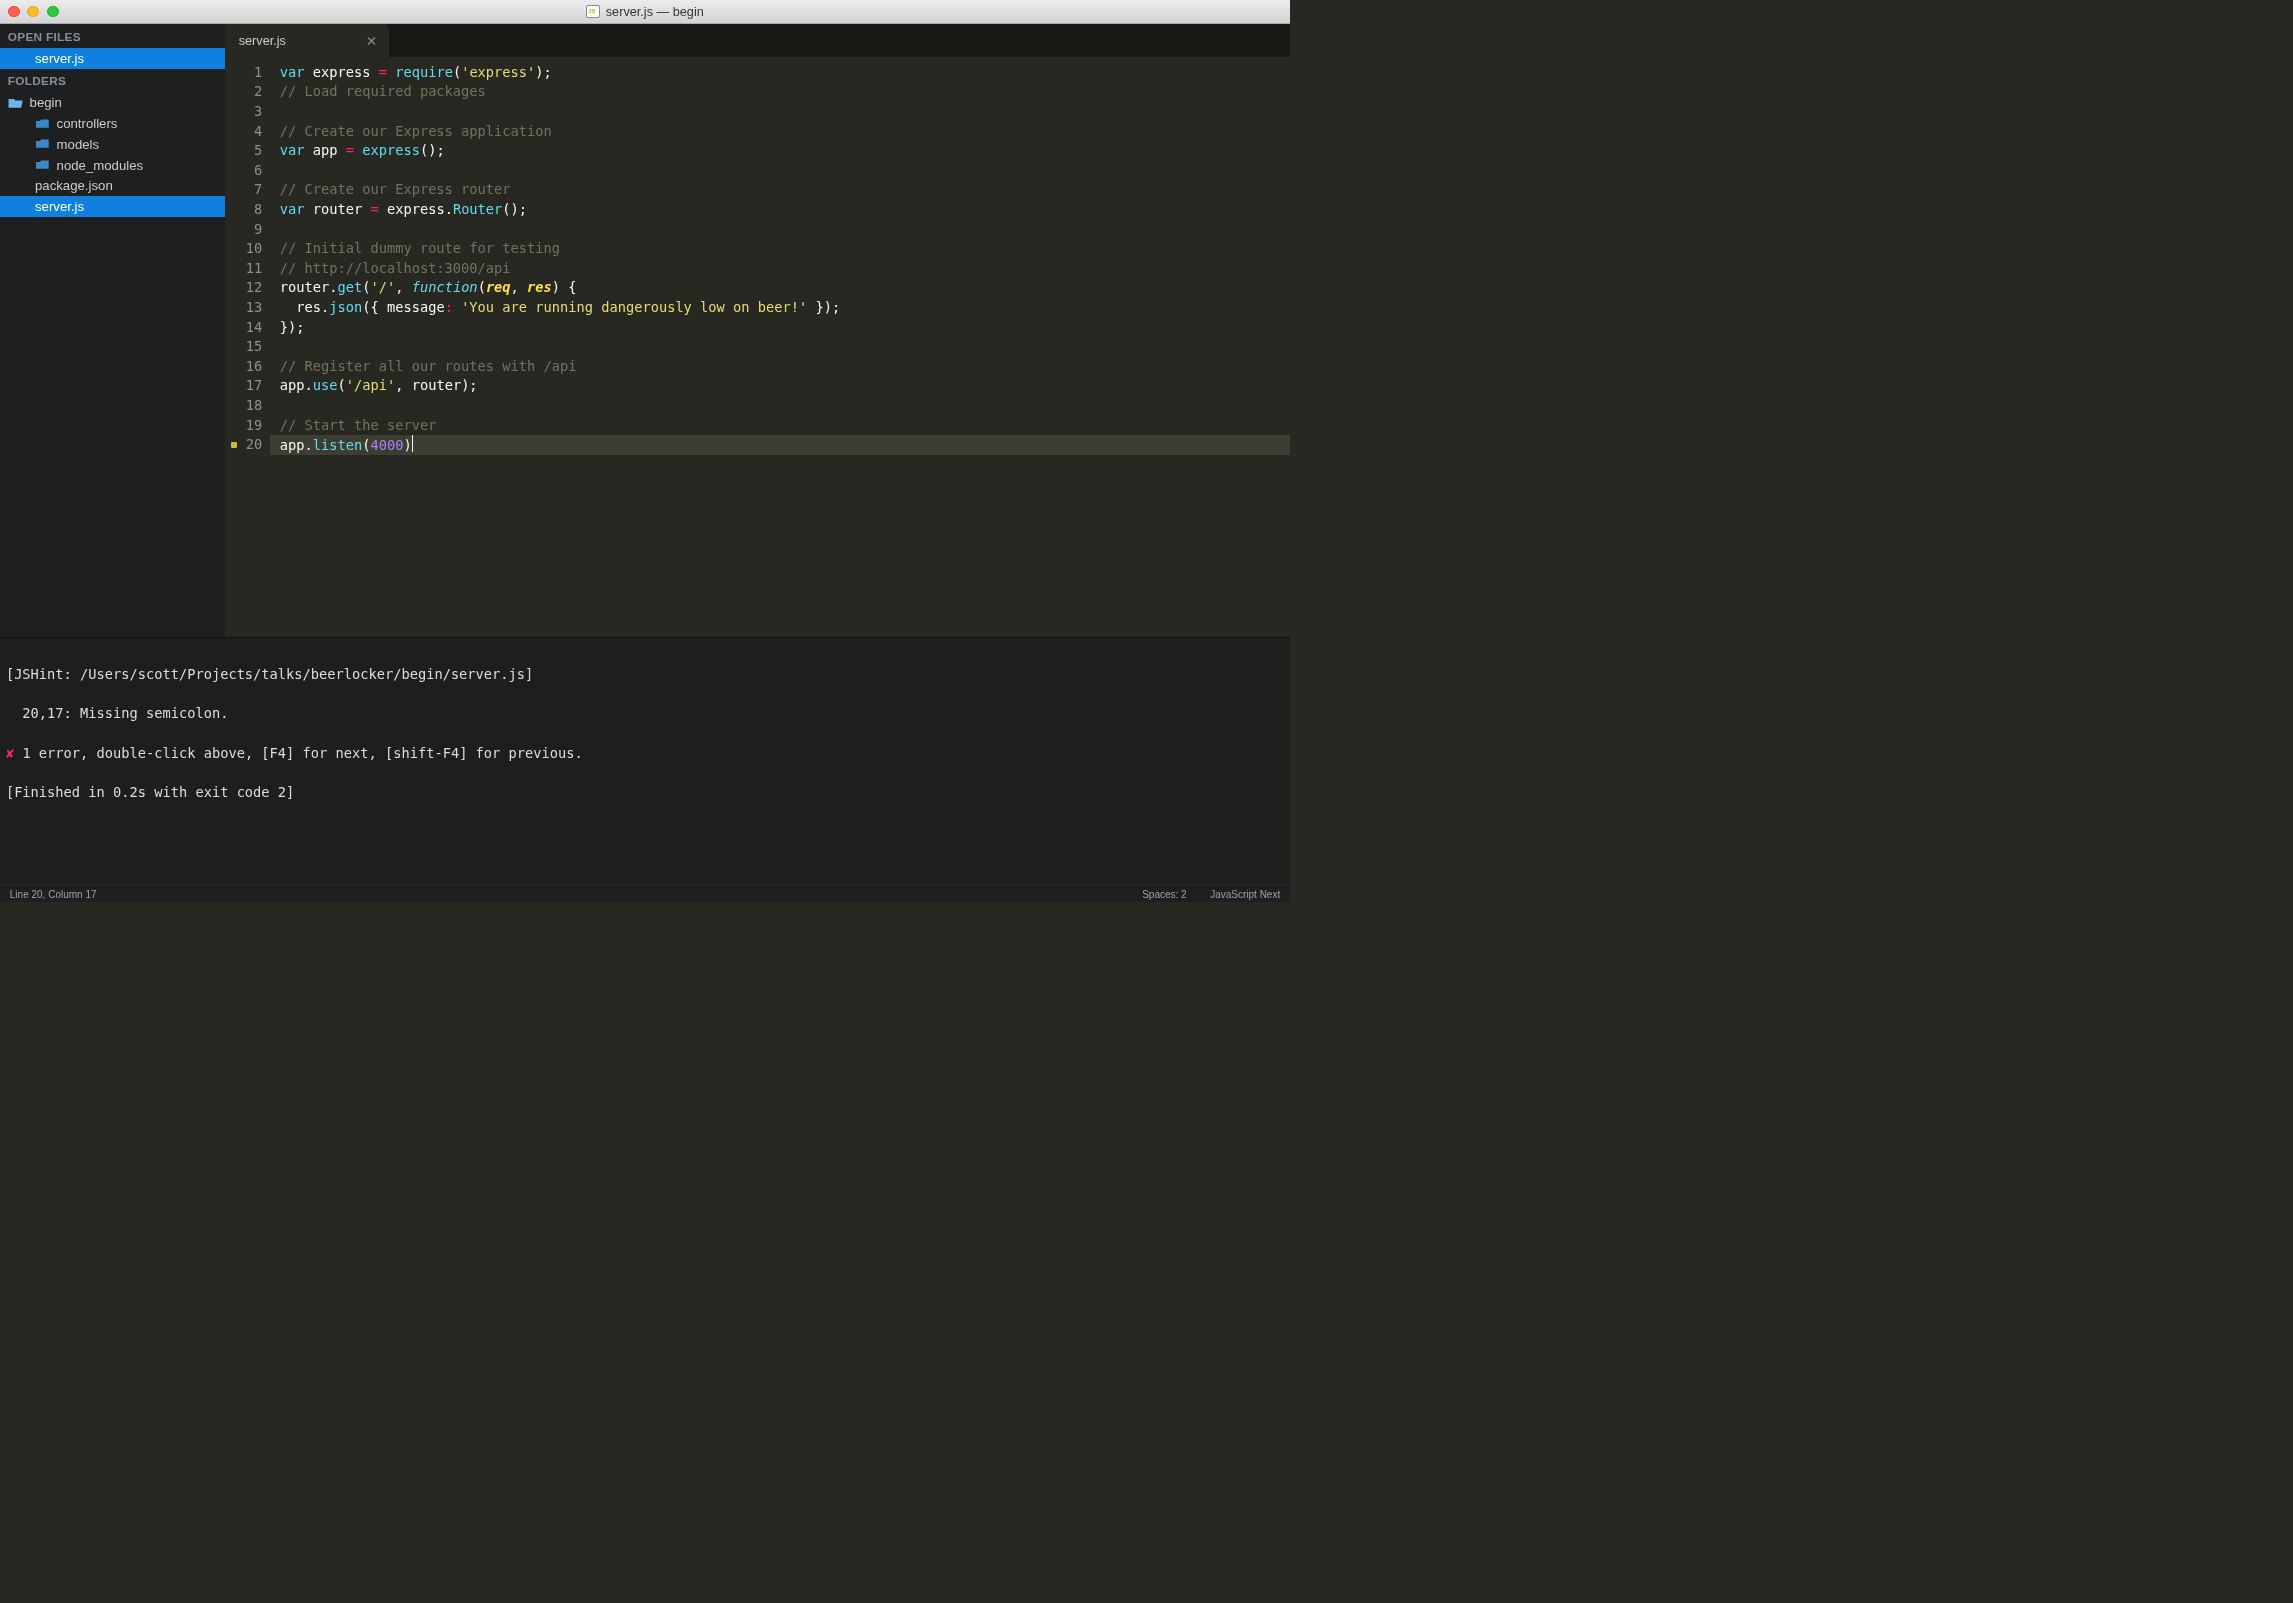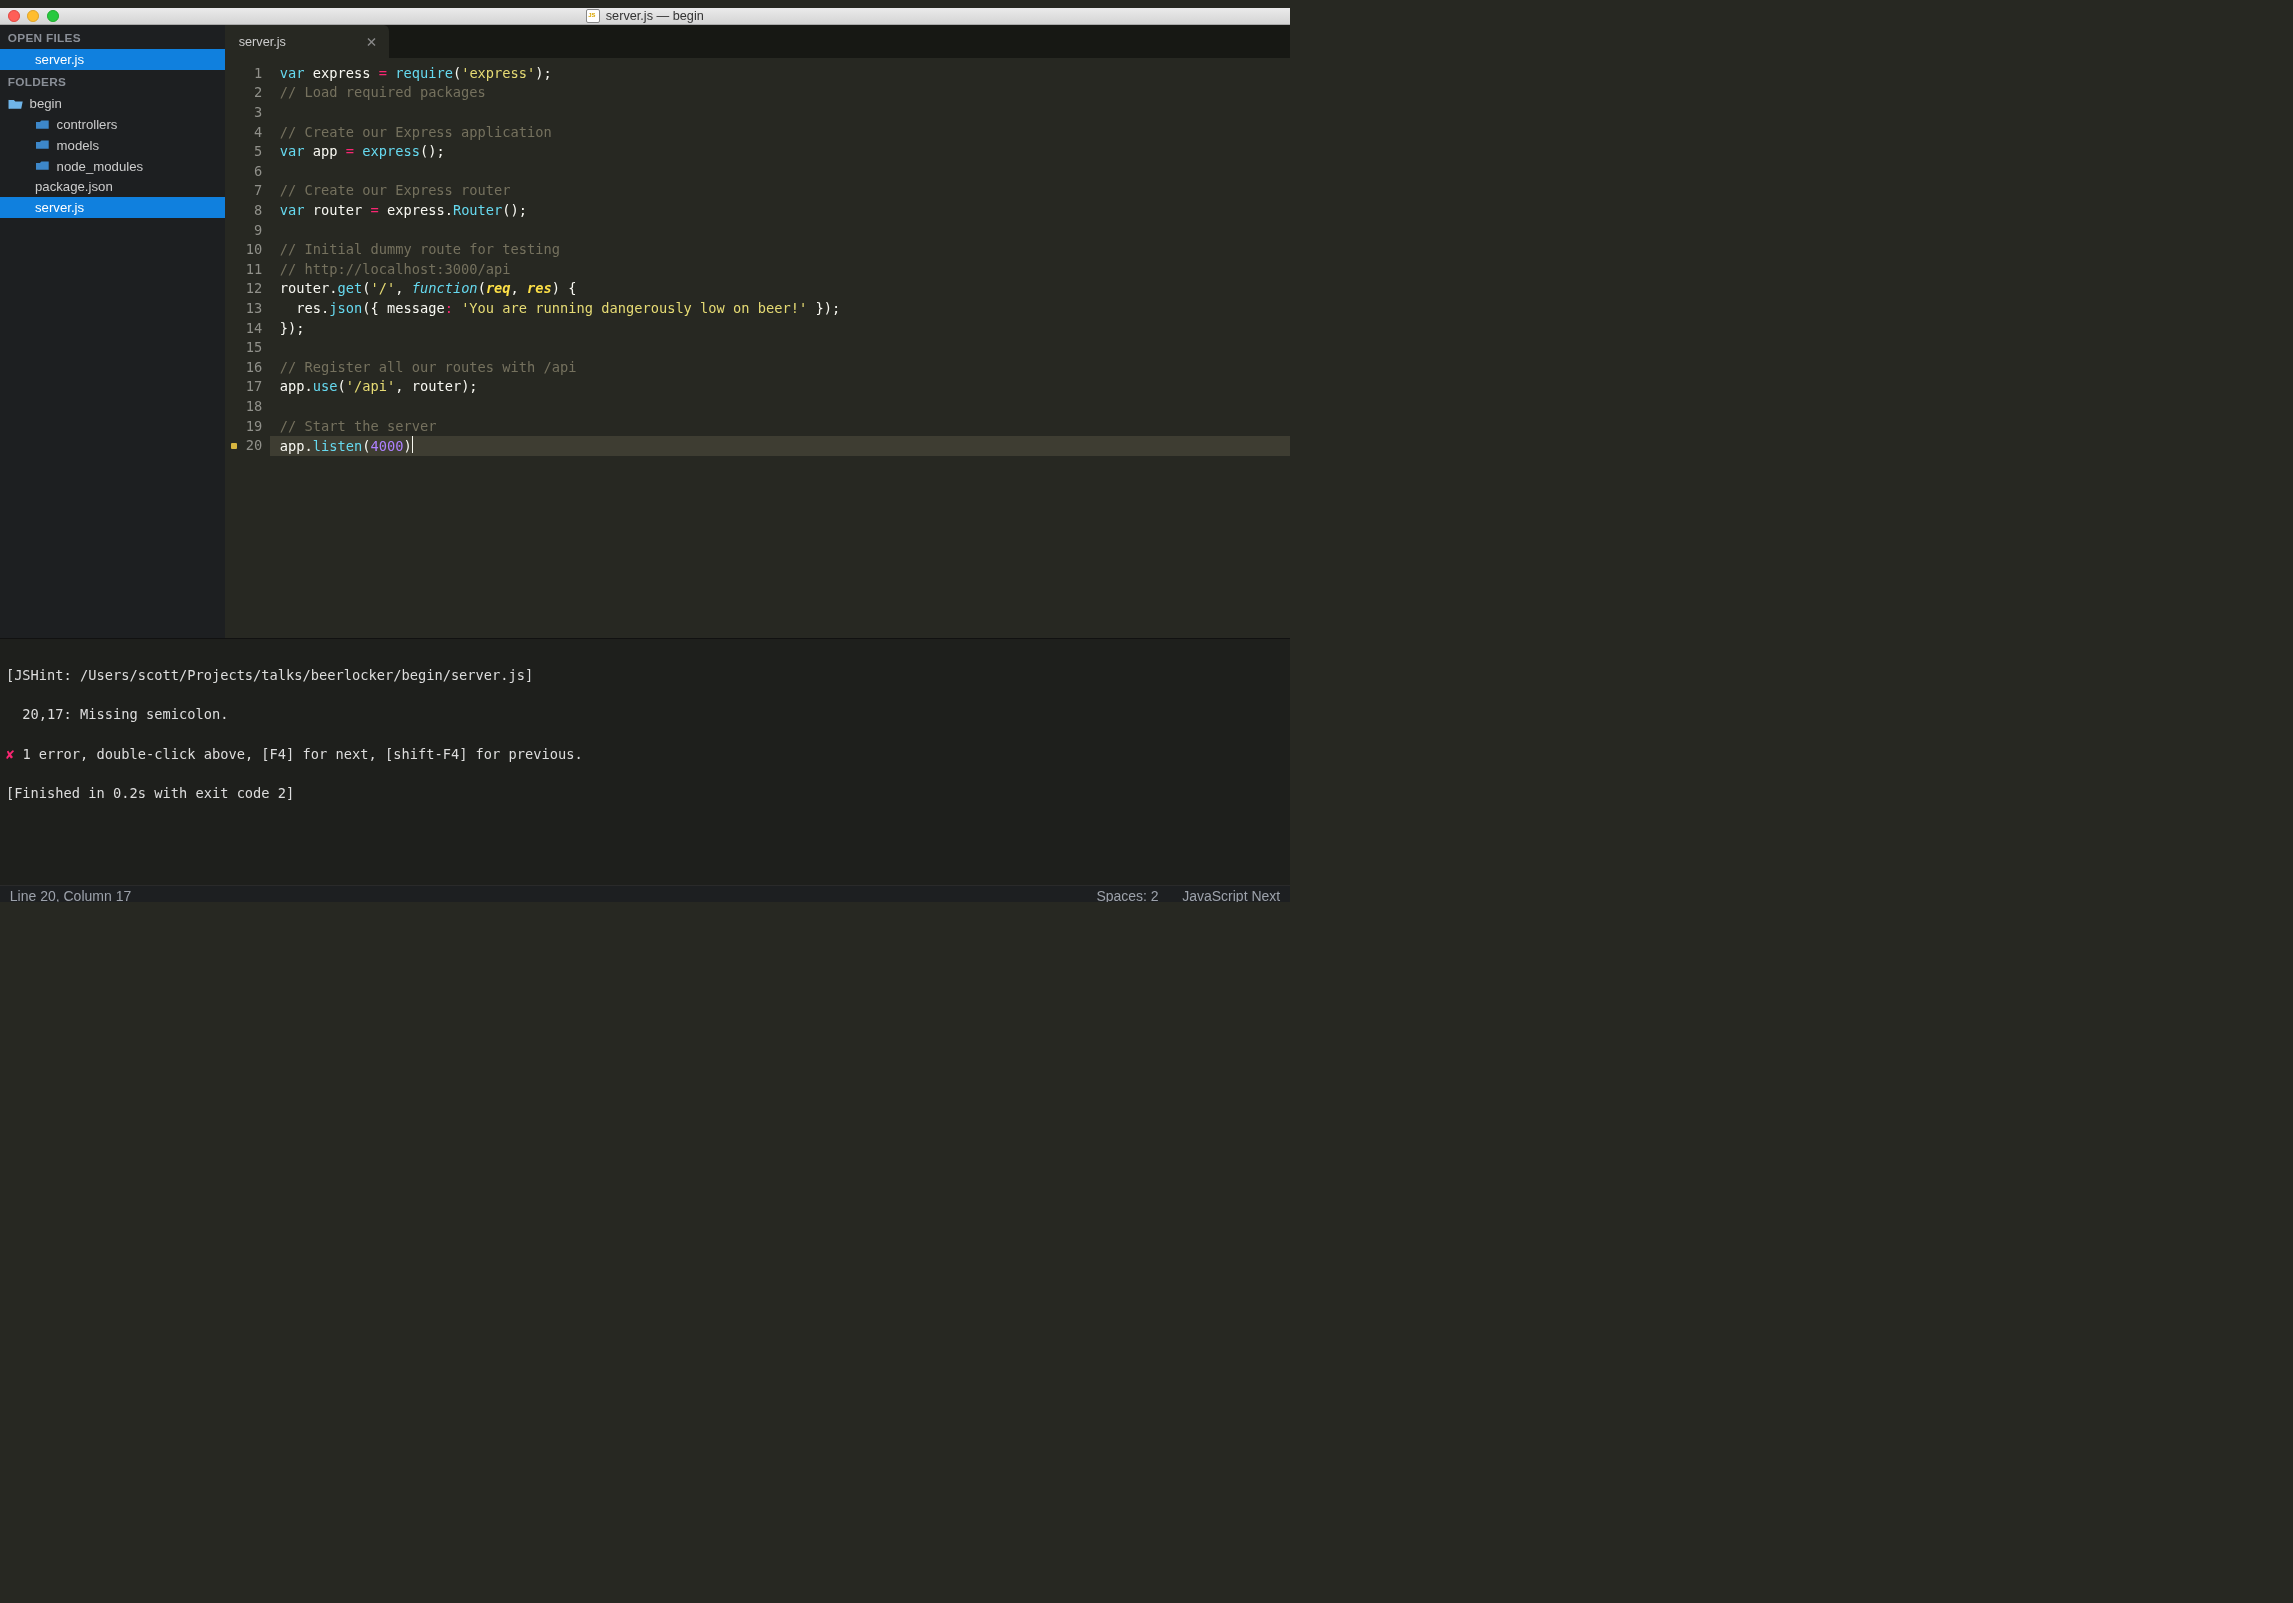--- a/index.html
+++ b/index.html
@@ -6,27 +6,26 @@
   body {
     font-family: -apple-system, "Helvetica Neue", Arial, sans-serif;
     font-size: 12.7px;
     background: #272822;
     color: #f8f8f2;
     height: 902px;
     width: 1290px;
     overflow: hidden;
   }
   .titlebar {
-    height: 17px;
+    height: 24px;
     background: linear-gradient(to bottom, #ebebeb, #d4d4d4);
     display: flex;
     align-items: center;
     position: relative;
     border-bottom: 1px solid #aaa;
-    margin-top: 8px;
   }
   .traffic-lights {
     display: flex;
     gap: 7.8px;
     padding-left: 7.8px;
   }
   .traffic-light {
     width: 11.8px; height: 11.8px; border-radius: 50%;
   }
   .tl-close { background: #ff5f57; border: 0.5px solid #e0443e; }
@@ -193,21 +192,21 @@
     white-space: pre;
   }
   .console .err-x { color: #f92672; font-weight: bold; }
 
   .statusbar {
     height: 20.6px;
     background: #1d1f21;
     color: #9da2ab;
     display: flex;
     align-items: center;
-    font-size: 14px;
+    font-size: 10px;
     padding: 0 9.8px;
     justify-content: space-between;
     border-top: 1px solid #2a2a2a;
   }
   .statusbar .right { display: flex; gap: 23.5px; margin-left: 8px; }
 </style>
 </head>
 <body>
 
 <div class="titlebar">

